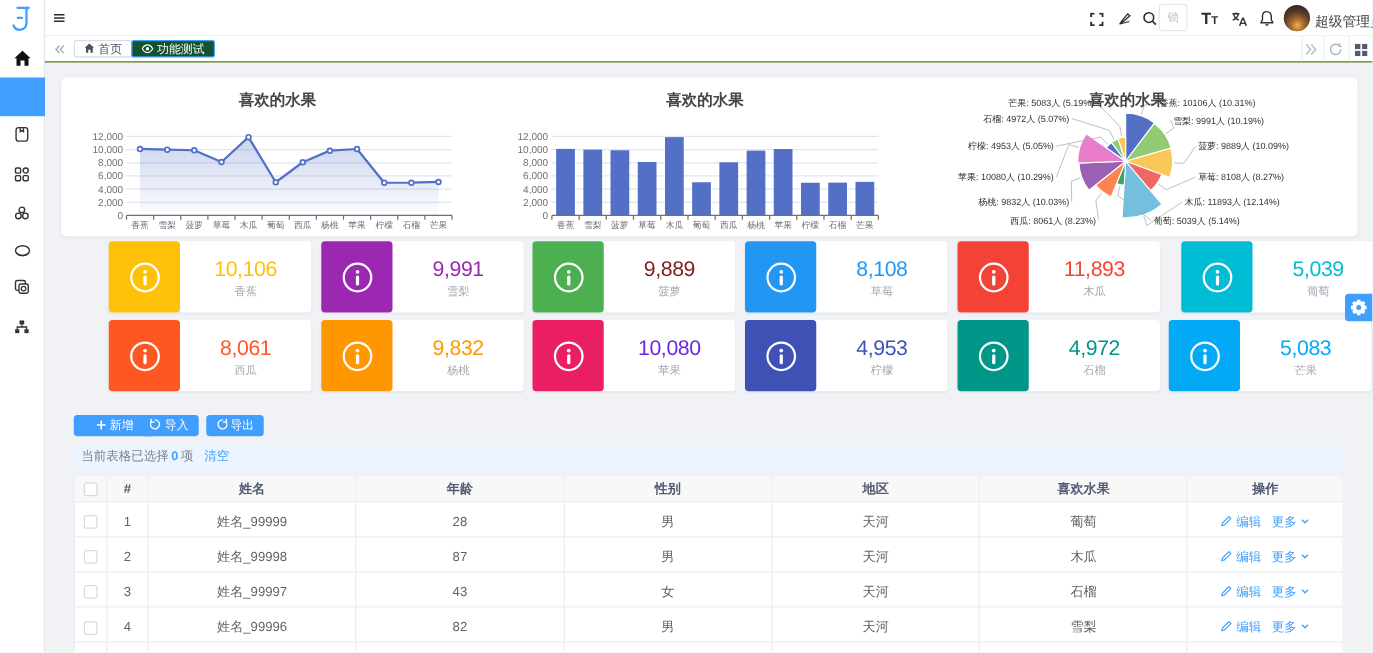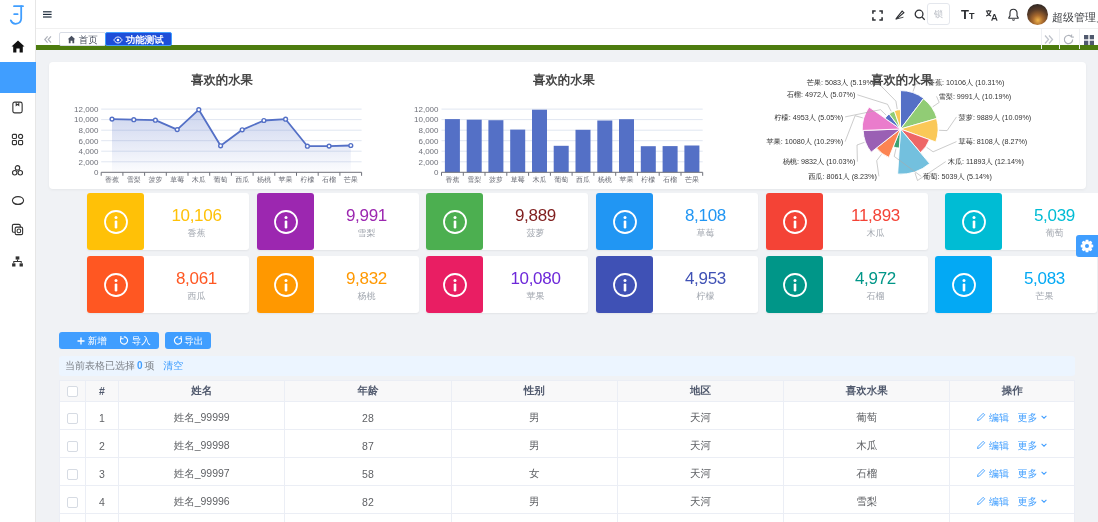--- a/index.html
+++ b/index.html
@@ -4,23 +4,23 @@
 * { margin:0; padding:0; box-sizing:border-box; }
 html,body { width:1098px; height:522px; overflow:hidden; font-family:"Liberation Sans",sans-serif; background:#f0f2f5; position:relative; }
 .abs { position:absolute; }
 
 #sidebar { position:absolute; left:0; top:0; width:36px; height:522px; background:#fff; border-right:1px solid #e6e6e6; z-index:5; }
 .sic { position:absolute; left:11px; }
 #actblk { position:absolute; left:0; top:62px; width:36px; height:31px; background:#409eff; }
 
 #topbar { position:absolute; left:36px; top:0; width:1062px; height:29px; background:#fff; border-bottom:1px solid #f0f0f0; }
 
-#tabbar { position:absolute; left:36px; top:29px; width:1062px; height:21px; background:#fff; border-bottom:5px solid #4d7c0f; }
+#tabbar { position:absolute; left:36px; top:29px; width:1062px; height:21px; background:#fff; border-bottom:1px solid #4d7c0f; }
 .tab { position:absolute; top:3px; height:14px; line-height:13px; font-size:9.5px; padding:0 7px; border:1px solid #d8dce5; border-radius:2px; background:#fff; color:#495060; white-space:nowrap; }
-.tab.act { background:#1d4ed8; border-color:#409eff; color:#fff;font-weight:bold; }
+.tab.act { background:#14532d; border-color:#409eff; color:#fff; }
 
 #panel { position:absolute; left:49px; top:62px; width:1037px; height:127px; background:#fff; border-radius:4px; box-shadow:0 1px 3px rgba(0,0,0,.05); }
 
 .card { position:absolute; width:162px; height:57px; background:#fff; border-radius:3px; box-shadow:0 1px 2px rgba(0,0,0,.06);margin-left:24px; }
 .csq { position:absolute; left:0; top:0; width:57px; height:57px; border-radius:3px; display:flex; align-items:center; justify-content:center; }
 .cinfo { position:absolute; left:57px; right:0; top:0; bottom:0; text-align:center; }
 .cnum { font-size:17px; margin-top:13px; letter-spacing:-0.3px; }
 .clab { font-size:9px; color:#a3a8b0; margin-top:1px; }
 
 #setbtn { position:absolute; left:1076px; top:235px; width:22px; height:22px; background:#409eff; border-radius:3px 0 0 3px; color:#fff; display:flex; align-items:center; justify-content:center; }
@@ -555,21 +555,21 @@
           <td class="ops"><svg width="10" height="10" viewBox="0 0 12 12" style="vertical-align:-1px">
               <path d="M8.6 1.6 l1.8 1.8 L4.2 9.6 l-2.4 .6 .6-2.4 Z" fill="none" stroke="#409eff" stroke-width="1.1"></path>
             </svg> 编辑&nbsp;&nbsp;&nbsp;<span class="sep"></span>更多 <svg width="8" height="8" viewBox="0 0 10 10" style="vertical-align:0px">
               <path d="M2 3.5 L5 6.5 L8 3.5" fill="none" stroke="#409eff" stroke-width="1.3"></path>
             </svg></td>
         </tr>
 <tr>
           <td class="cbc"><span class="cb"></span></td>
           <td>3</td>
           <td>姓名_99997</td>
-          <td>58</td>
+          <td>43</td>
           <td>女</td>
           <td>天河</td>
           <td>石榴</td>
           <td class="ops"><svg width="10" height="10" viewBox="0 0 12 12" style="vertical-align:-1px">
               <path d="M8.6 1.6 l1.8 1.8 L4.2 9.6 l-2.4 .6 .6-2.4 Z" fill="none" stroke="#409eff" stroke-width="1.1"></path>
             </svg> 编辑&nbsp;&nbsp;&nbsp;<span class="sep"></span>更多 <svg width="8" height="8" viewBox="0 0 10 10" style="vertical-align:0px">
               <path d="M2 3.5 L5 6.5 L8 3.5" fill="none" stroke="#409eff" stroke-width="1.3"></path>
             </svg></td>
         </tr>
 <tr>

